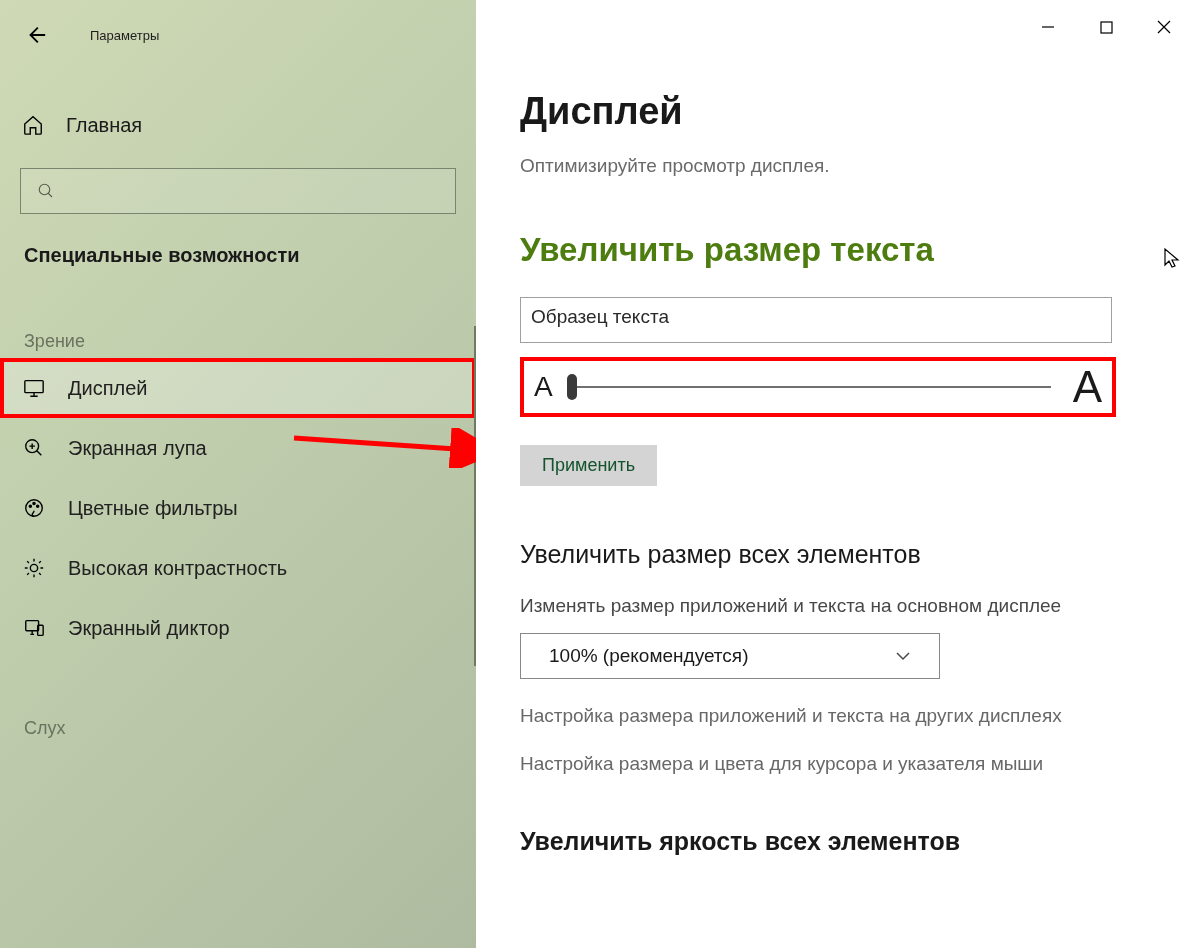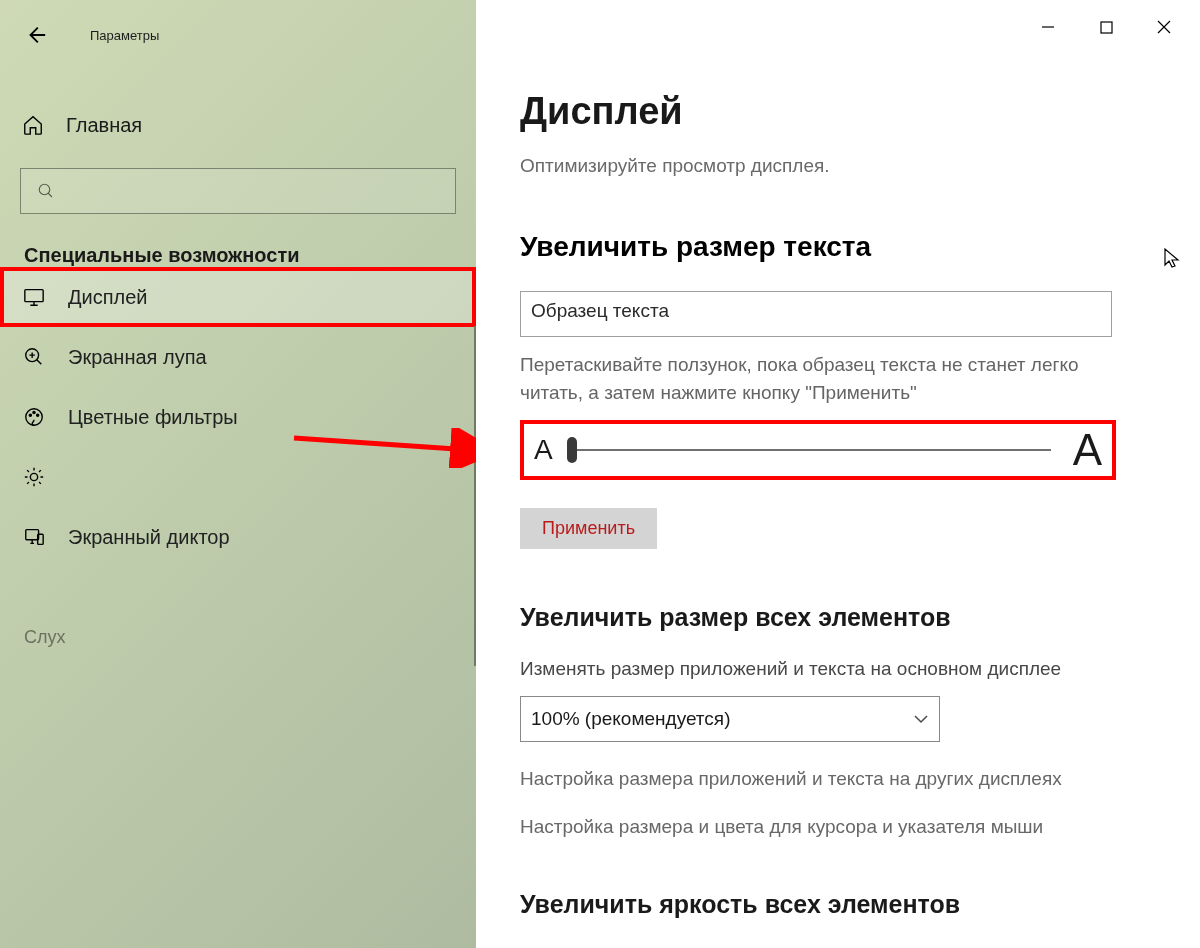--- a/index.html
+++ b/index.html
@@ -42,38 +42,38 @@
     
     .content { flex:1; height:100%; background:#ffffff; padding: 12px 0 0 0; position:relative; }
     .titlebar-right { position:absolute; top:8px; right:8px; display:flex; gap:2px; }
     .win-btn { width:56px; height:38px; display:flex;align-items:center;justify-content:center; cursor:pointer; }
     .win-btn svg { stroke:#000; fill:none; stroke-width:1.2; }
     
     .content-inner { padding: 78px 30px 0 44px; }
     .h1 { font-size:38px; font-weight:600; color:#191919; }
     .subtitle { font-size:19px; color:#6a6a6a; margin-top:22px; }
     
-    .h2 { font-size:28px; font-weight:600; color:#000000; margin-top: 54px; }
+    .h2 { font-size:33px; font-weight:600; color:#4d7c0f; margin-top: 54px; }
     
     .sample-box { margin-top:28px; height:46px; border:1px solid #a0a0a0; padding:8px 10px; font-size:19px; color:#2a2a2a; width:592px; }
     
     .slider-desc { font-size:19px; color:#656565; line-height:1.45; margin-top:14px; width:600px; }
     
     .slider-box { margin-top:14px; width:596px; height:60px; border:4px solid #ff0000; display:flex;align-items:center; padding:0 10px 0 10px; }
     .small-a { font-size:28px; font-weight:400; color:#1a1a1a; }
     .big-a { font-size:44px; font-weight:400; color:#1a1a1a; margin-left:8px; }
     .slider-track { flex:1; height:2px; background:#707070; margin:0 14px; position:relative; }
     .slider-thumb { position:absolute; left:0px; top:-12px; width:10px; height:26px; background:#3a3a3a; border-radius:5px; cursor:pointer; }
     
-    .apply-btn { margin-top:28px; padding:10px 22px; background:#d4d4d4; border:none; font-size:18px; color:#b91c1c; cursor:pointer; }
-    
-    .h2b { font-size:25px; font-weight:700; color:#1a1a1a; margin-top:54px; }
+    .apply-btn { margin-top:28px; padding:10px 22px; background:#d4d4d4; border:none; font-size:18px; color:#14532d; cursor:pointer; }
+    
+    .h2b { font-size:25px; font-weight:400; color:#1a1a1a; margin-top:54px; }
     .desc2 { font-size:19px; color:#484848; margin-top:26px; }
     
-    .dropdown { margin-top:16px; width:420px; height:46px; border:1px solid #888; display:flex;align-items:center;justify-content:space-between; padding:0 10px; cursor:pointer; }
+    .dropdown { margin-top:16px; width:420px; height:46px; border:1px solid #888; display:flex;align-items:center;justify-content:space-between; padding:0 28px; cursor:pointer; }
     .dropdown span { font-size:19px; color:#1a1a1a; }
     .dropdown svg { stroke:#4a4a4a; fill:none; stroke-width:1.5; width:16px;height:16px; }
     
     .linklike { font-size:19px; color:#686868; margin-top:26px; cursor:pointer; }
     
     .h2c { font-size:25px; font-weight:600; color:#1a1a1a; margin-top:52px; }
     
     
     .cursor-img { position:absolute; left:687px; top:247px; pointer-events:none; }
   </style>
@@ -99,20 +99,21 @@
 
   <div class="search-wrap">
     <svg viewBox="0 0 24 24">
         <circle cx="10" cy="10" r="7"></circle>
         <path d="M20 20l-5-5"></path>
       </svg>
   </div>
 
   <div class="section-title">Специальные возможности</div>
 
+  <div class="group-label">Зрение</div>
 
   <div class="nav-item selected">
     <div class="icon-slot">
         <svg class="nav-icon" viewBox="0 0 24 24">
           <rect x="2" y="4" width="20" height="13" rx="1"></rect>
           <path d="M8 21h8M12 17v4"></path>
         </svg>
       </div>
     <span class="label">Дисплей</span>
   </div>
@@ -141,20 +142,21 @@
     <span class="label">Цветные фильтры</span>
   </div>
 
   <div class="nav-item">
     <div class="icon-slot">
         <svg class="nav-icon" viewBox="0 0 24 24">
           <circle cx="12" cy="12" r="4"></circle>
           <path d="M12 2v3M12 19v3M2 12h3M19 12h3M4.5 4.5l2 2M17.5 17.5l2 2M4.5 19.5l2-2M17.5 6.5l2-2"></path>
         </svg>
       </div>
+    <span class="label">Высокая контрастность</span>
   </div>
 
   <div class="nav-item">
     <div class="icon-slot">
         <svg class="nav-icon" viewBox="0 0 24 24">
           <rect x="3" y="4" width="14" height="11" rx="1"></rect>
           <path d="M8 19h4M10 15v4"></path>
           <rect x="16" y="9" width="6" height="11" rx="1"></rect>
         </svg>
       </div>
@@ -193,21 +195,20 @@
         </svg>
       </div>
   </div>
 
   <div class="content-inner">
     <div class="h1">Дисплей</div>
     <div class="subtitle">Оптимизируйте просмотр дисплея.</div>
     
     <div class="h2">Увеличить размер текста</div>
     <div class="sample-box">Образец текста</div>
-    <div class="slider-desc">Перетаскивайте ползунок, пока образец текста не станет легко читать, а затем нажмите кнопку "Применить"</div>
     
     <div class="slider-box">
       <span class="small-a">A</span>
       <div class="slider-track">
         <div class="slider-thumb"></div>
       </div>
       <span class="big-a">A</span>
     </div>
     
     <button class="apply-btn">Применить</button>

